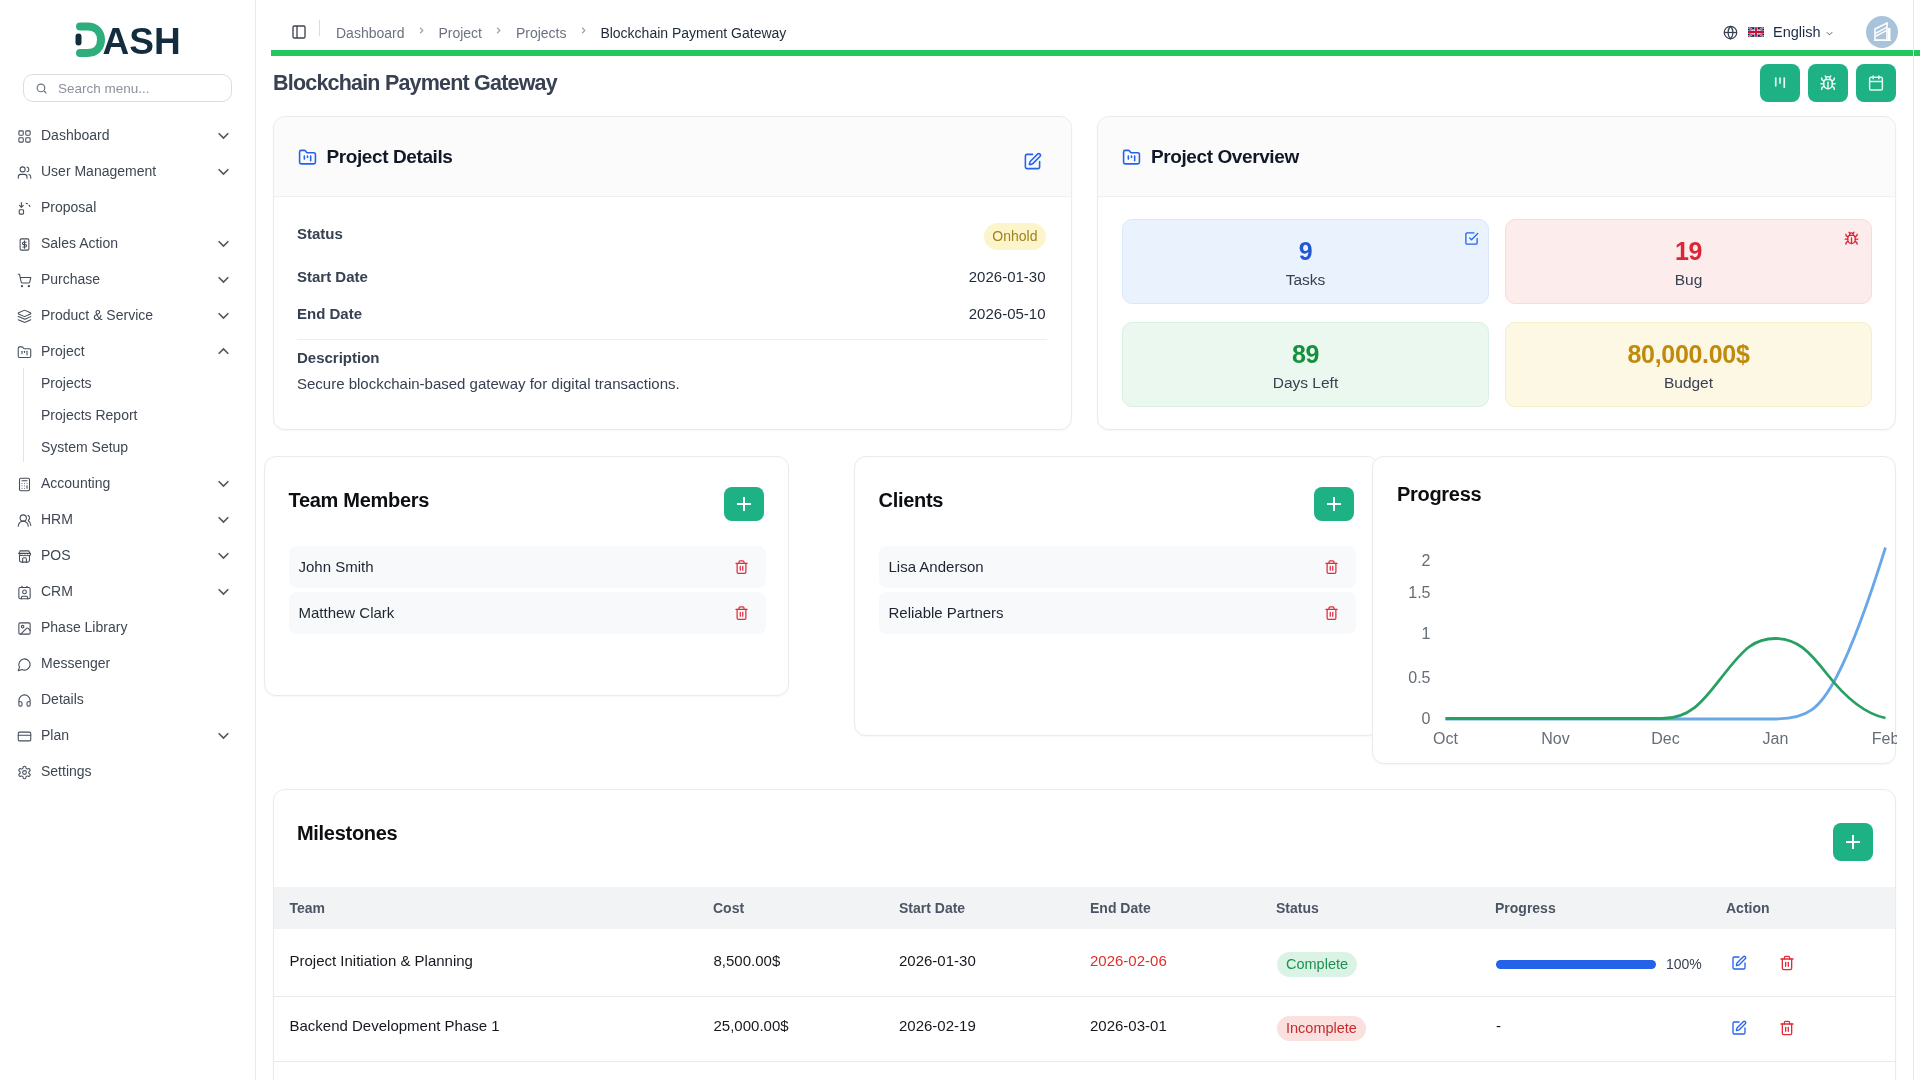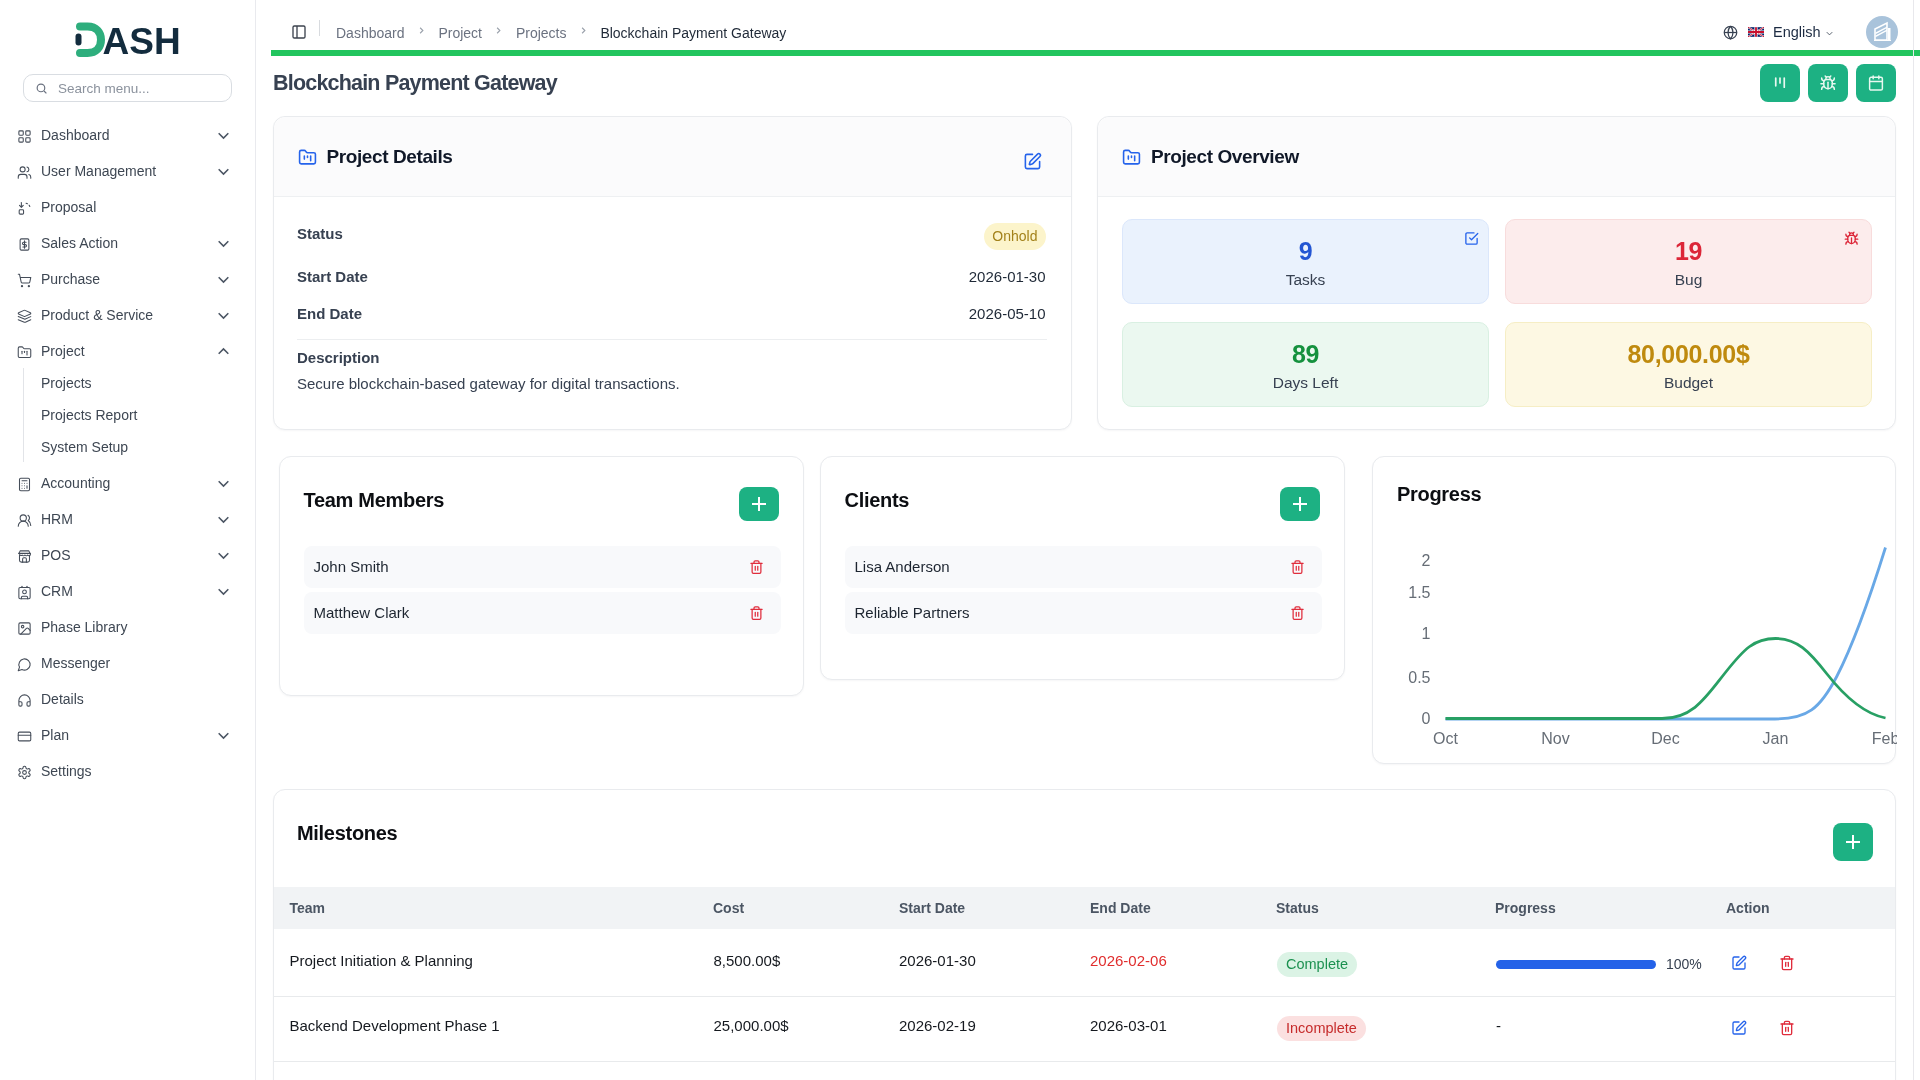--- a/index.html
+++ b/index.html
@@ -397,21 +397,21 @@
   <div class="tile" style="left:24px;top:205px;background:#ebf8f0;border:1px solid #d9f0e2">
     <div class="t-num" style="color:#15913e">89</div>
       <div class="t-lab">Days Left</div>
   </div>
   <div class="tile" style="left:407px;top:205px;background:#fdf8e3;border:1px solid #f6eec5">
     <div class="t-num" style="color:#bf8a0e">80,000.00$</div>
       <div class="t-lab">Budget</div>
   </div>
 </div>
 
-<div class="card" style="left:279px;top:456px;width:525px;height:240px">
+<div class="card" style="left:264px;top:456px;width:525px;height:240px">
   <span class="sec-title" style="position:absolute;left:23.5px;top:31.5px">Team Members</span>
   <div class="plus-btn" style="left:458.5px;top:30px"></div>
   <div class="member-row" style="left:23.5px;top:135px;width:477px">
     <span class="m-name">Matthew Clark</span>
     <svg width="15" height="16" viewBox="0 0 24 24" fill="none" stroke="#e02d3c" stroke-width="2" stroke-linecap="round" stroke-linejoin="round">
         <path d="M3 6h18"></path>
         <path d="M19 6v14c0 1-1 2-2 2H7c-1 0-2-1-2-2V6"></path>
         <path d="M8 6V4c0-1 1-2 2-2h4c1 0 2 1 2 2v2"></path>
         <line x1="10" x2="10" y1="11" y2="17"></line>
         <line x1="14" x2="14" y1="11" y2="17"></line>
@@ -422,21 +422,21 @@
     <svg width="15" height="16" viewBox="0 0 24 24" fill="none" stroke="#e02d3c" stroke-width="2" stroke-linecap="round" stroke-linejoin="round">
         <path d="M3 6h18"></path>
         <path d="M19 6v14c0 1-1 2-2 2H7c-1 0-2-1-2-2V6"></path>
         <path d="M8 6V4c0-1 1-2 2-2h4c1 0 2 1 2 2v2"></path>
         <line x1="10" x2="10" y1="11" y2="17"></line>
         <line x1="14" x2="14" y1="11" y2="17"></line>
       </svg>
   </div>
 </div>
 
-<div class="card" style="left:820px;top:456px;width:525px;height:224px">
+<div class="card" style="left:854px;top:456px;width:525px;height:280px">
   <span class="sec-title" style="position:absolute;left:23.5px;top:31.5px">Clients</span>
   <div class="plus-btn" style="left:458.5px;top:30px"></div>
   <div class="member-row" style="left:23.5px;top:89px;width:477px">
     <span class="m-name">Lisa Anderson</span>
     <svg width="15" height="16" viewBox="0 0 24 24" fill="none" stroke="#e02d3c" stroke-width="2" stroke-linecap="round" stroke-linejoin="round">
         <path d="M3 6h18"></path>
         <path d="M19 6v14c0 1-1 2-2 2H7c-1 0-2-1-2-2V6"></path>
         <path d="M8 6V4c0-1 1-2 2-2h4c1 0 2 1 2 2v2"></path>
         <line x1="10" x2="10" y1="11" y2="17"></line>
         <line x1="14" x2="14" y1="11" y2="17"></line>

